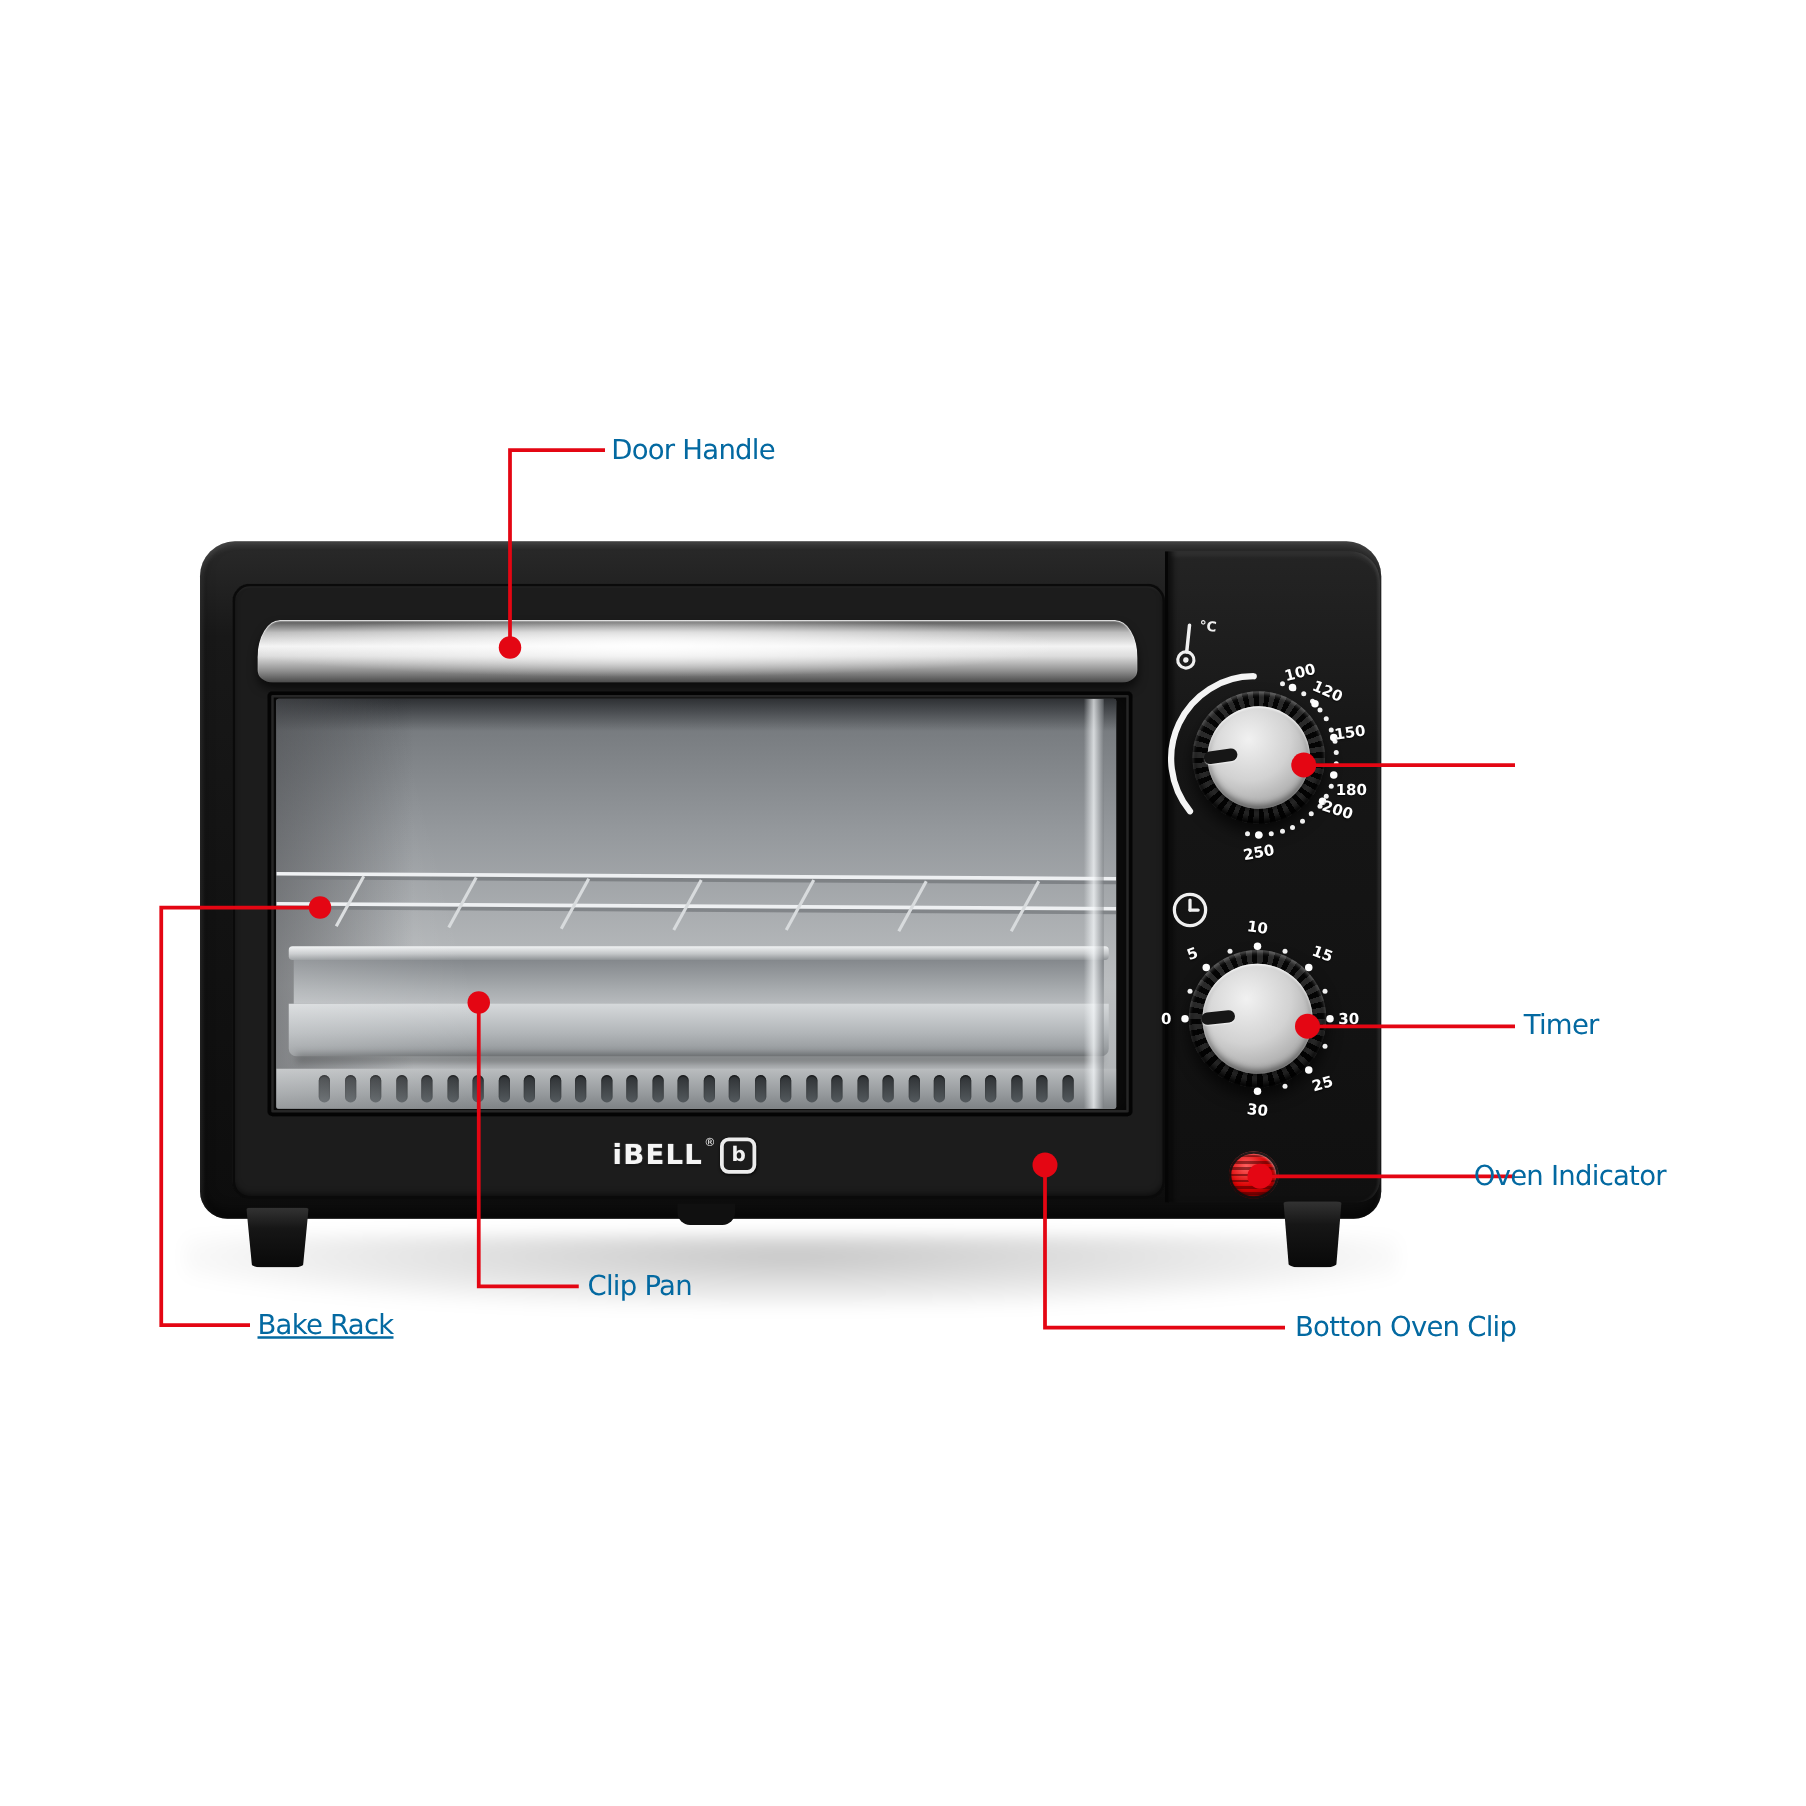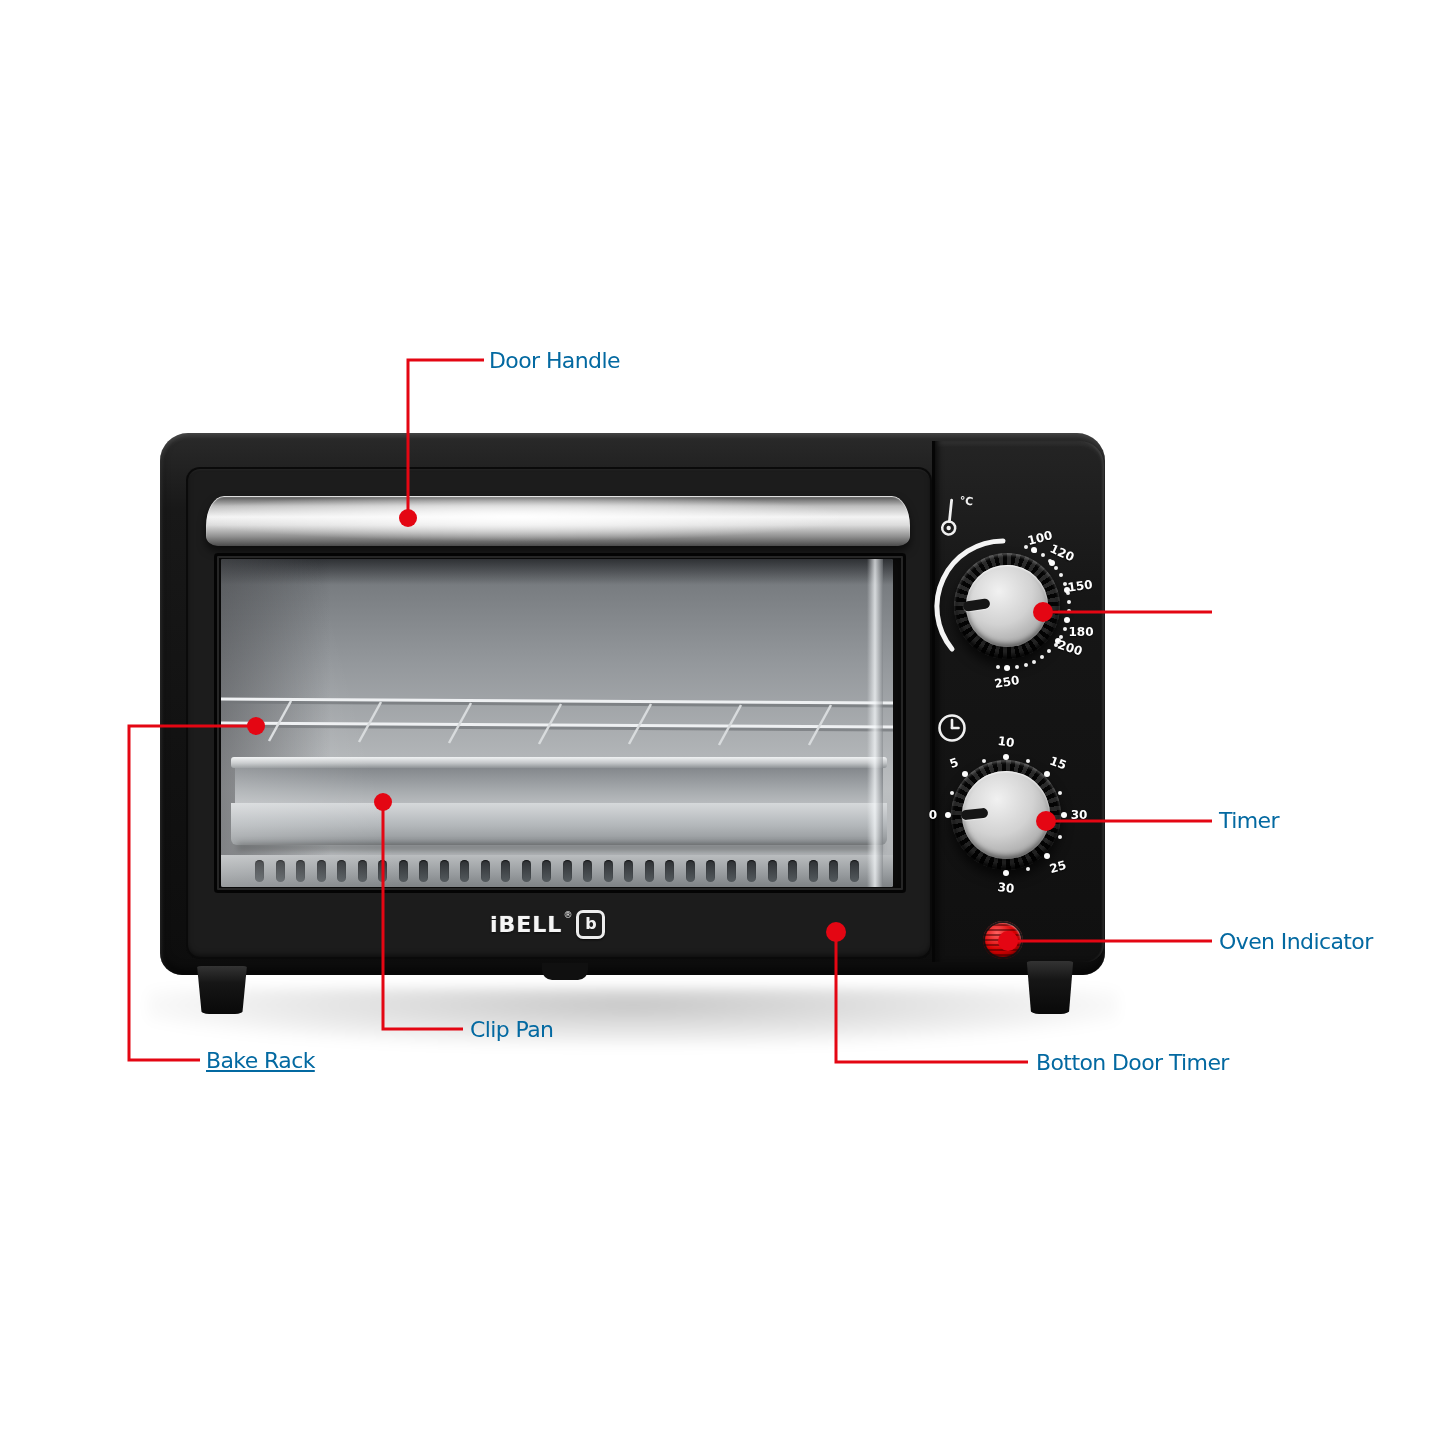--- a/index.html
+++ b/index.html
@@ -111,21 +111,21 @@
     border-radius:0 0 10px 10px;}
 
   
   .callouts{position:absolute;left:0;top:0;z-index:6;pointer-events:none;}
   .label{position:absolute;z-index:7;font-size:22px;letter-spacing:-.6px;color:#0369a1;
     line-height:35px;white-space:nowrap;}
   .label.center{text-align:center;white-space:normal;}
   .lbl-door-handle{left:489px;top:343px;}
   .lbl-temp{left:1188px;top:591px;width:216px;}
   .lbl-timer{left:1219px;top:803px;}
-  .lbl-indicator{left:1219px;top:924px;}
+  .lbl-indicator{left:1179px;top:924px;}
   .lbl-bakepan{left:470px;top:1012px;}
   .lbl-bakerack{left:206px;top:1043px;text-decoration:underline;}
   .lbl-clip{left:1036px;top:1045px;}
 </style>
 </head>
 <body>
 
 <div class="canvas">
 
   <div class="floor-shadow"></div>
@@ -323,15 +323,15 @@
       <circle cx="256" cy="726" r="9"></circle>
       <circle cx="836" cy="932" r="10"></circle>
     </g>
   </svg>
 
   <div class="label lbl-door-handle">Door Handle</div>
   <div class="label lbl-timer">Timer</div>
   <div class="label lbl-indicator">Oven Indicator</div>
   <div class="label lbl-bakepan">Clip Pan</div>
   <div class="label lbl-bakerack">Bake Rack</div>
-  <div class="label lbl-clip">Botton Door Timer</div>
+  <div class="label lbl-clip">Botton Oven Clip</div>
 
 </div>
 
 </body></html>

